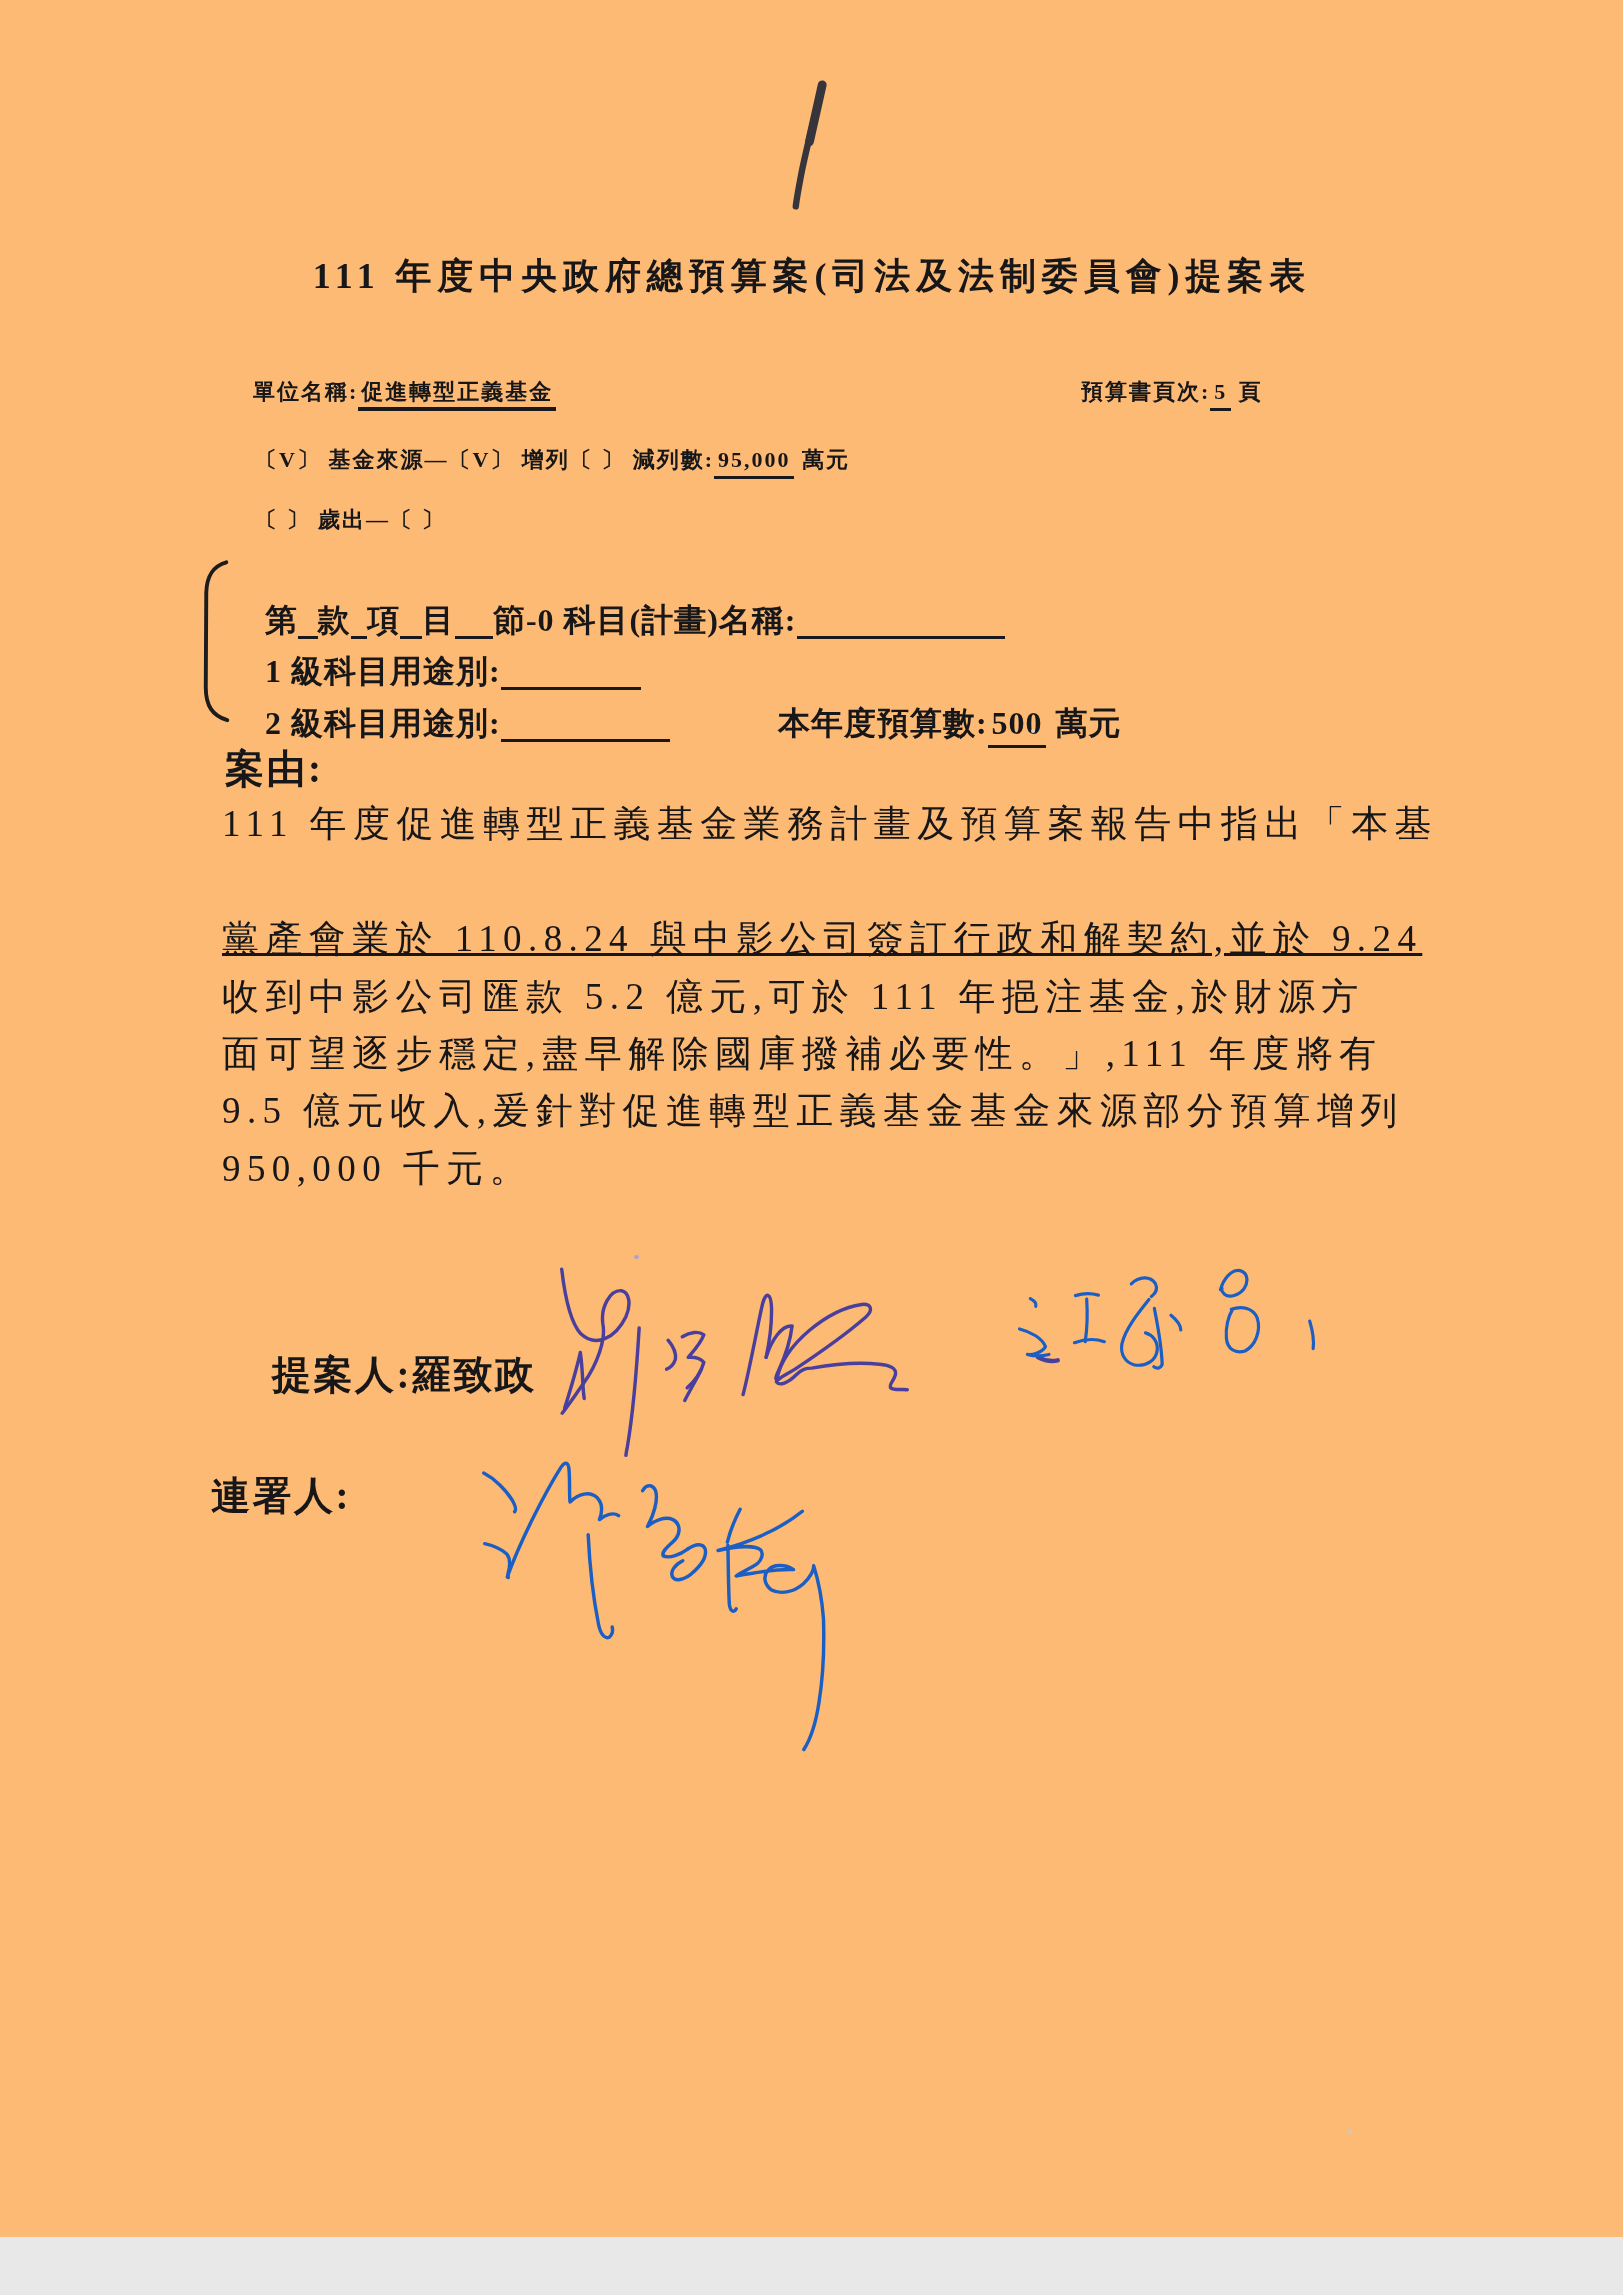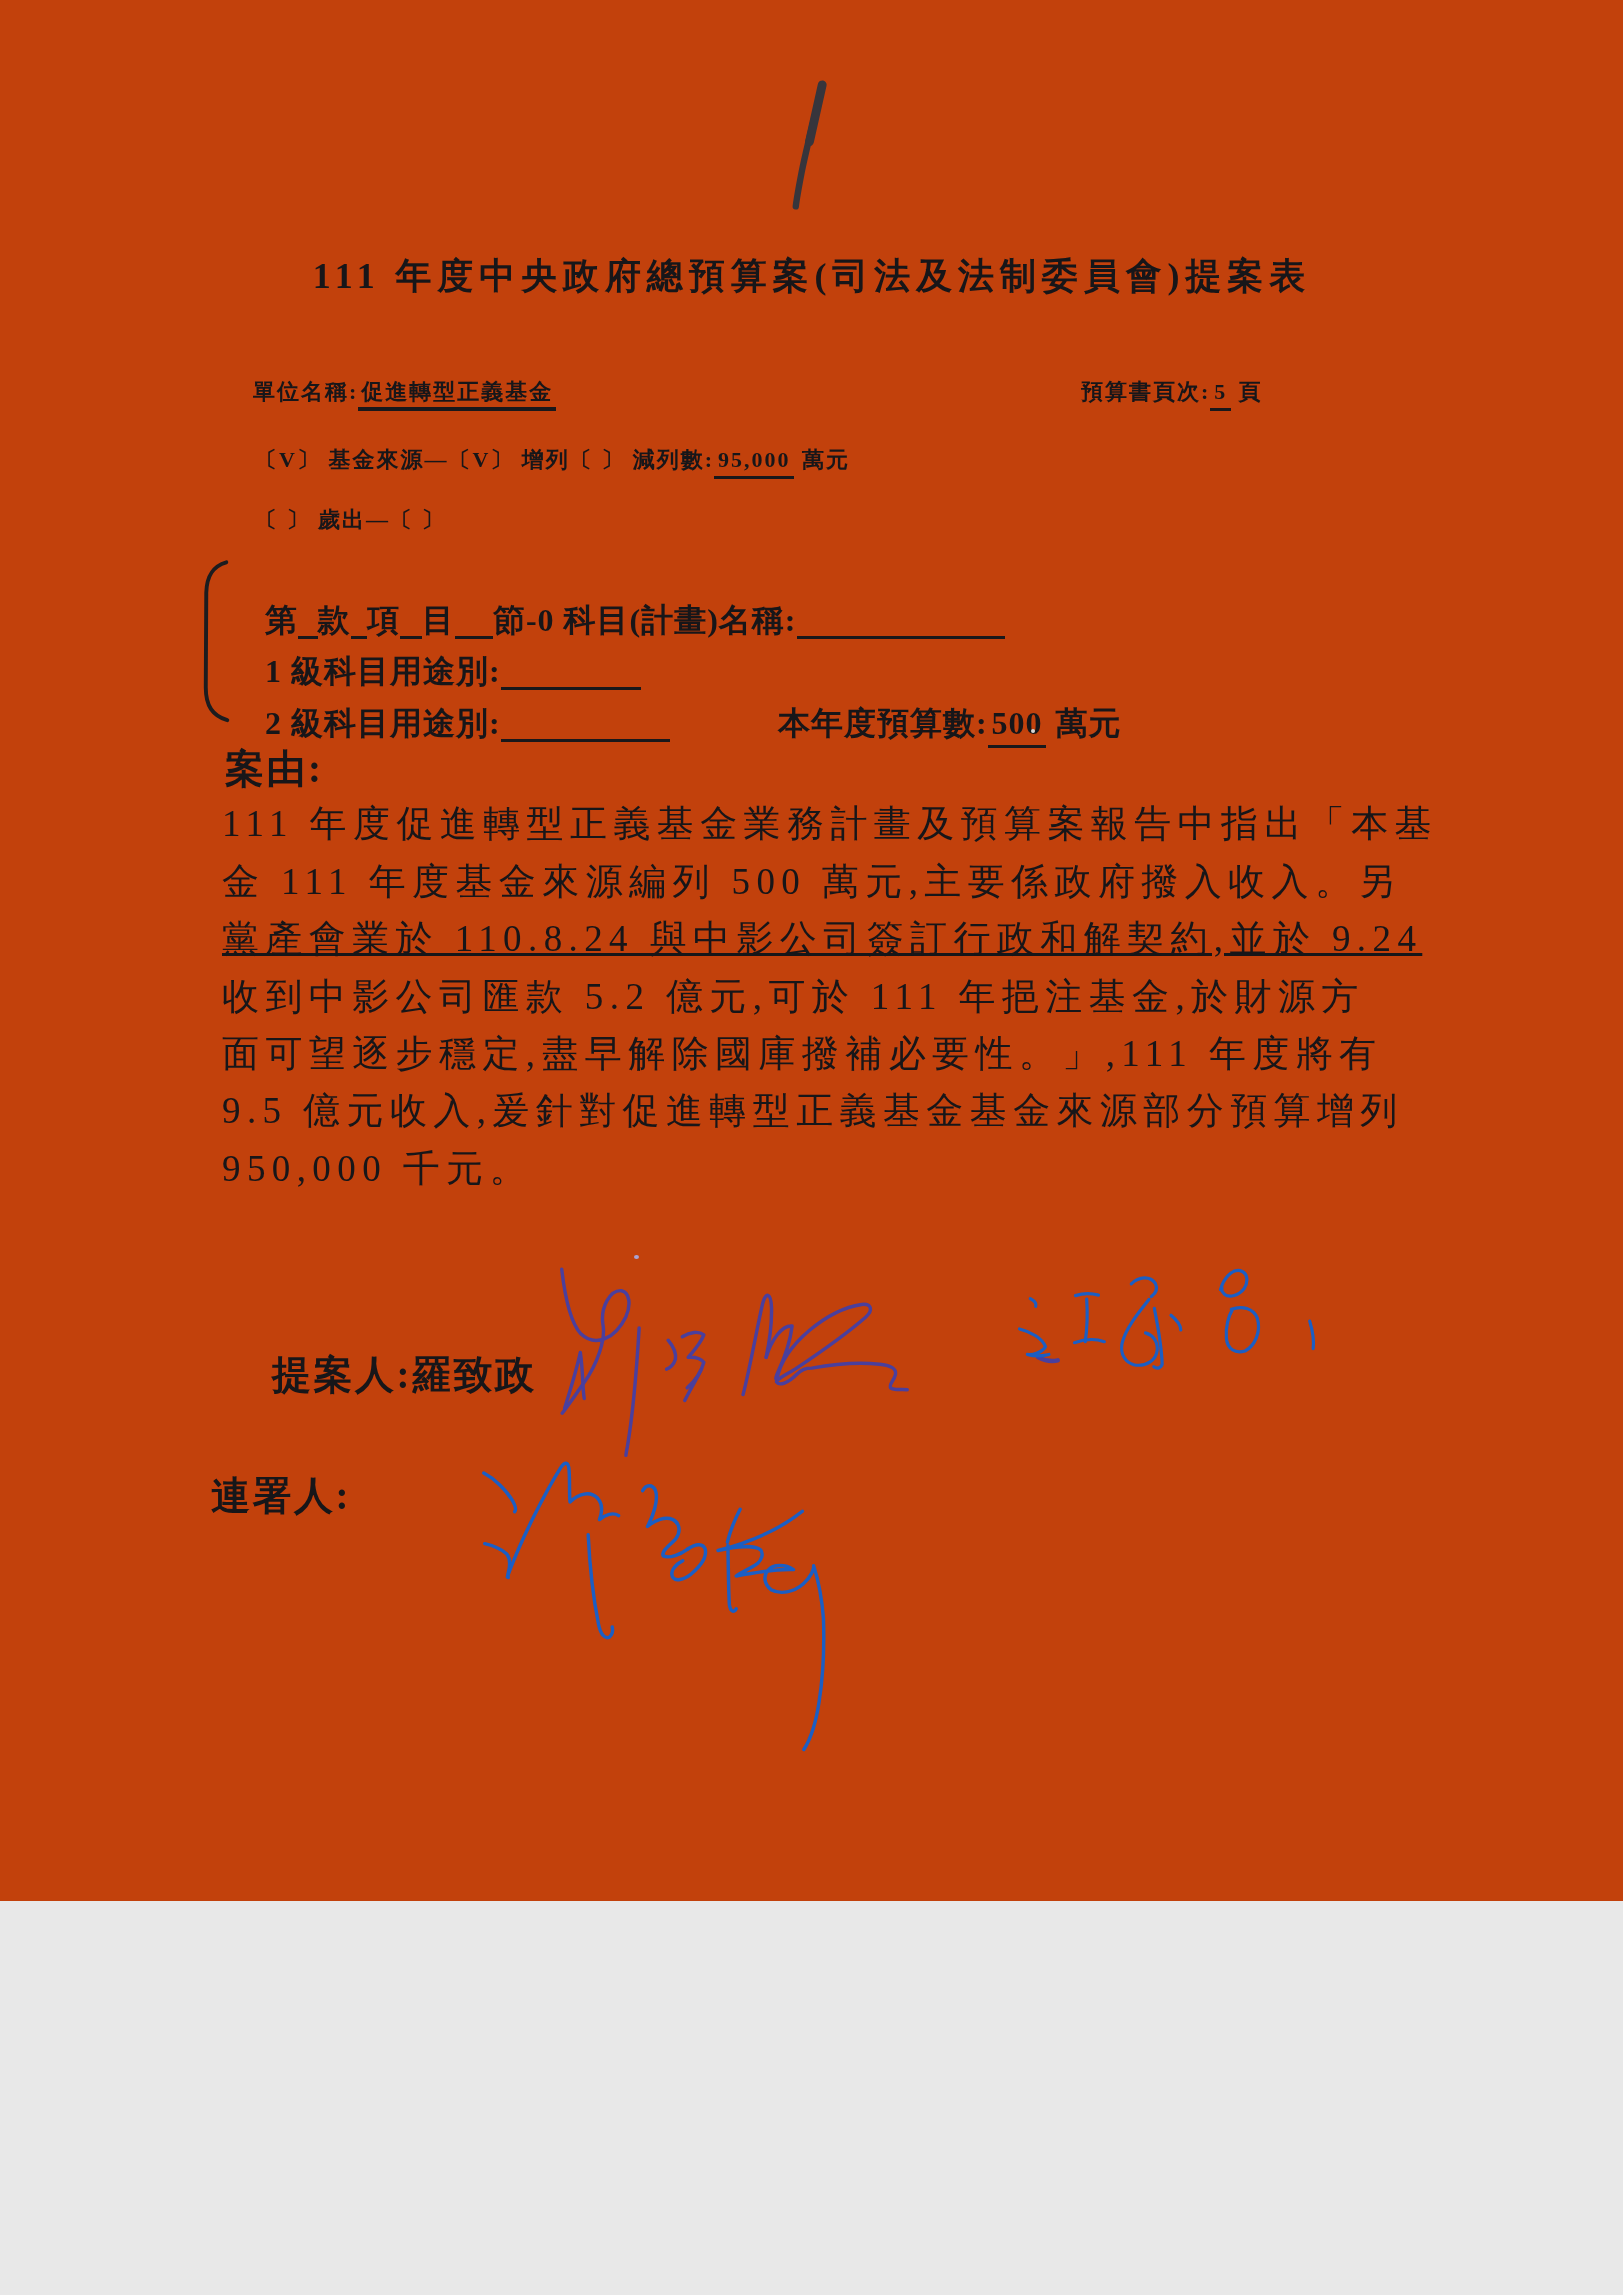--- a/index.html
+++ b/index.html
@@ -1,19 +1,19 @@
 <!DOCTYPE html>
 <html style="font-size:7.8px"><head>
 <meta charset="utf-8">
 <style>
   html,body{margin:0;padding:0;background:#e8e8e8;}
   .page{
     position:relative;
-    width:1624px;height:1901px;
-    background:#c2410c;
+    width:1624px;height:2237px;
+    background:#fdba74;
     overflow:hidden;
     font-family:"Liberation Serif","DejaVu Serif",serif;
     color:#171619;
   }
   .t{position:absolute;white-space:pre;line-height:1.1;}
   .w700{font-weight:700;}
   .w600{font-weight:600;}
   .title{font-size:36px;letter-spacing:5.9px;}
   .label{font-size:22px;letter-spacing:2px;}
   .block{font-size:32px;letter-spacing:1px;}
@@ -67,21 +67,20 @@
   <div class="t block w700" style="left:229px;top:671px;">
     <span>2 級科目用途別:</span><span class="blank" style="width:169px"></span>
   </div>
   <div class="t block w700" style="left:742px;top:671px;">
     <span>本年度預算數:</span><span class="u2">500</span><span> 萬元</span>
   </div>
 
   <div class="t sig-label w700" style="left:225px;top:748px;">案由:</div>
 
   <div class="t body" style="left:222px;top:804px;">111 年度促進轉型正義基金業務計畫及預算案報告中指出「本基</div>
-  <div class="t body" style="left:222px;top:862px;">金 111 年度基金來源編列 500 萬元,主要係政府撥入收入。另</div>
   <div class="t body" style="left:222px;top:919px;text-decoration:underline;">黨產會業於 110.8.24 與中影公司簽訂行政和解契約,並於 9.24</div>
   <div class="t body" style="left:222px;top:977px;">收到中影公司匯款 5.2 億元,可於 111 年挹注基金,於財源方</div>
   <div class="t body" style="left:222px;top:1034px;">面可望逐步穩定,盡早解除國庫撥補必要性。」,111 年度將有</div>
   <div class="t body" style="left:222px;top:1091px;">9.5 億元收入,爰針對促進轉型正義基金基金來源部分預算增列</div>
   <div class="t body" style="left:222px;top:1149px;">950,000 千元。</div>
 
   <div class="t sig-label w700" style="left:223px;top:1311px;">
     <span>提案人:</span><span>羅致政</span>
   </div>
   <div class="t sig-label w700" style="left:211px;top:1475px;">連署人:</div>

